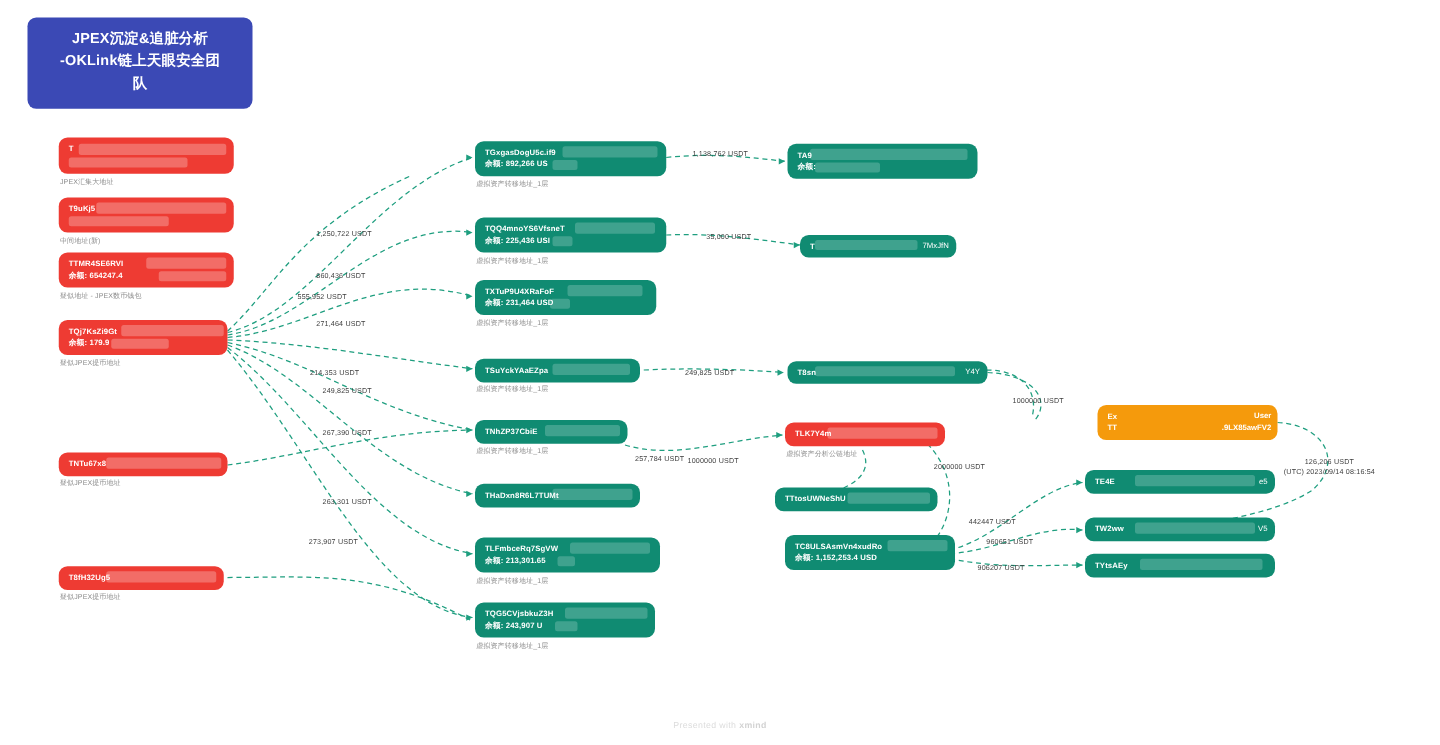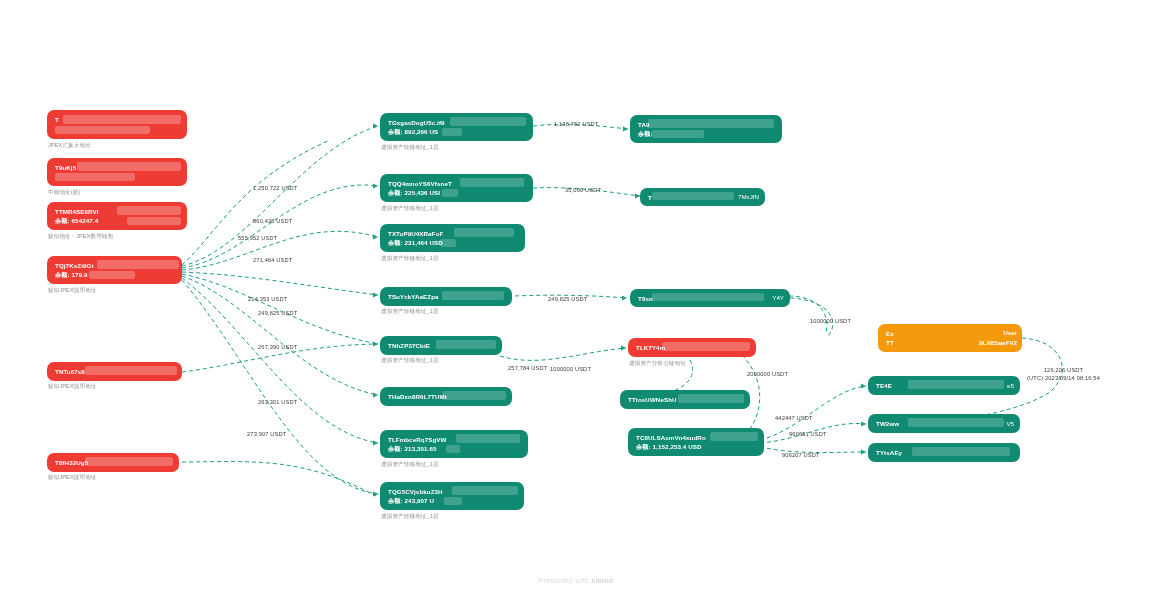--- a/index.html
+++ b/index.html
@@ -149,20 +149,25 @@
       <polygon points="628,129 623,126.5 623,131.5"></polygon>
       <polygon points="640,196 635,193.5 635,198.5"></polygon>
       <polygon points="627,298 622,295.5 622,300.5"></polygon>
       <polygon points="626,348 621,345.5 621,350.5"></polygon>
       <polygon points="866,386 861,383.5 861,388.5"></polygon>
       <polygon points="866,424 861,421.5 861,426.5"></polygon>
       <polygon points="866,452 861,449.5 861,454.5"></polygon>
     </g>
   </svg>
 
+  <div class="title-card">
+    <span>JPEX沉淀&amp;追脏分析</span><br>
+    <span>-OKLink链上天眼安全团</span><br>
+    <span>队</span>
+  </div>
 
   <div class="node red" style="left:47px; top:110px; width:140px; height:29px;">
     <span class="ln addr">T</span>
     <span class="smear" style="left:16px; top:5px; width:118px; height:9px;"></span>
     <span class="smear" style="left:8px; top:16px; width:95px; height:8px;"></span>
   </div>
   <div class="caption" style="left:48px; top:142px;">JPEX汇集大地址</div>
 
   <div class="node red" style="left:47px; top:158px; width:140px; height:28px;">
     <span class="ln addr">T9uKj5</span>

